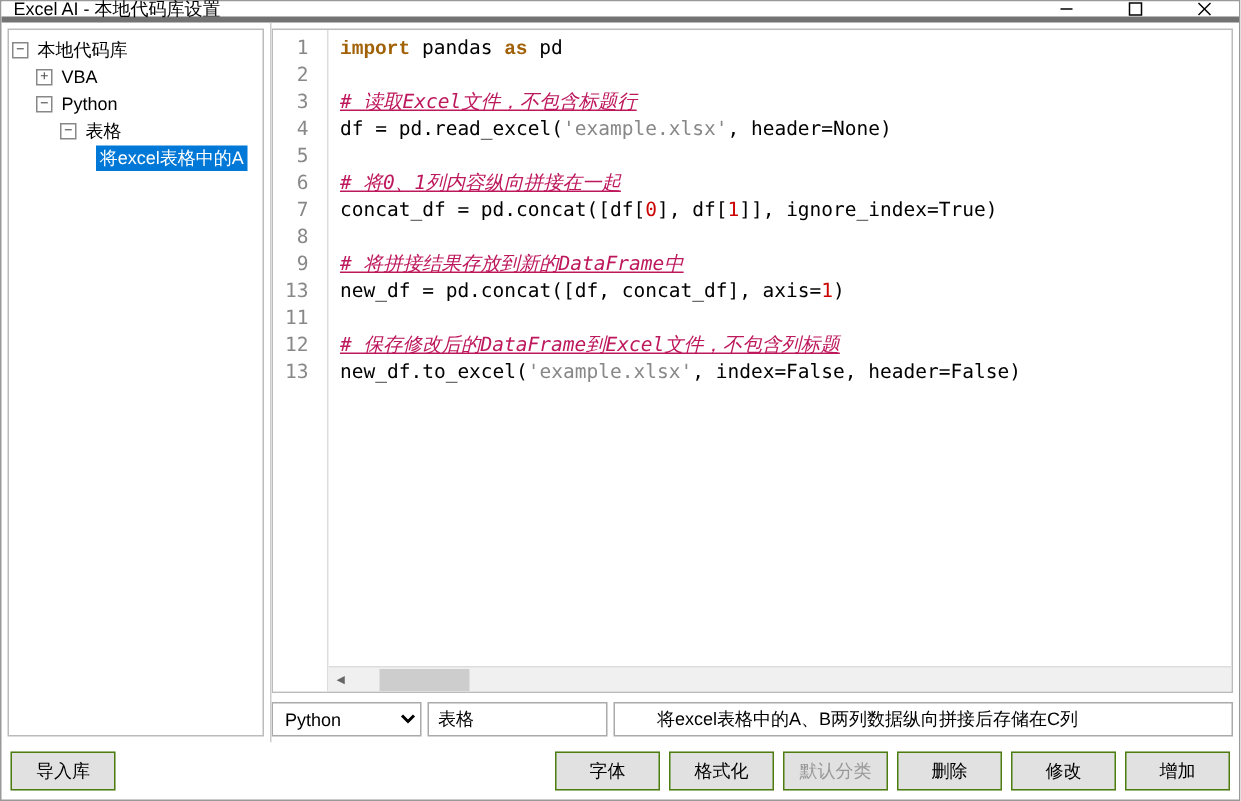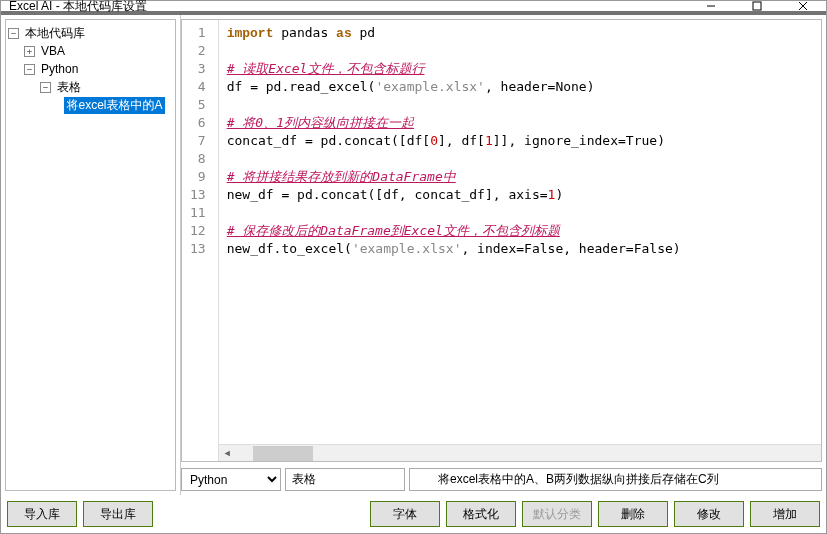--- a/index.html
+++ b/index.html
@@ -124,21 +124,20 @@
           <option>Python</option>
         </select>
         <input class="textin" style="width: 120px;" value="表格">
         <input class="textin" style="flex: 1 1 0%; padding-left: 28px;" value="将excel表格中的A、B两列数据纵向拼接后存储在C列">
       </div>
     </div>
   </div>
 
   <div class="bottombar">
     <button class="btn">导入库</button>
-    <button class="btn">导出库</button>
     <div class="spacer"></div>
     <button class="btn">字体</button>
     <button class="btn">格式化</button>
     <button class="btn disabled">默认分类</button>
     <button class="btn">删除</button>
     <button class="btn">修改</button>
     <button class="btn">增加</button>
   </div>
 </div>
 

